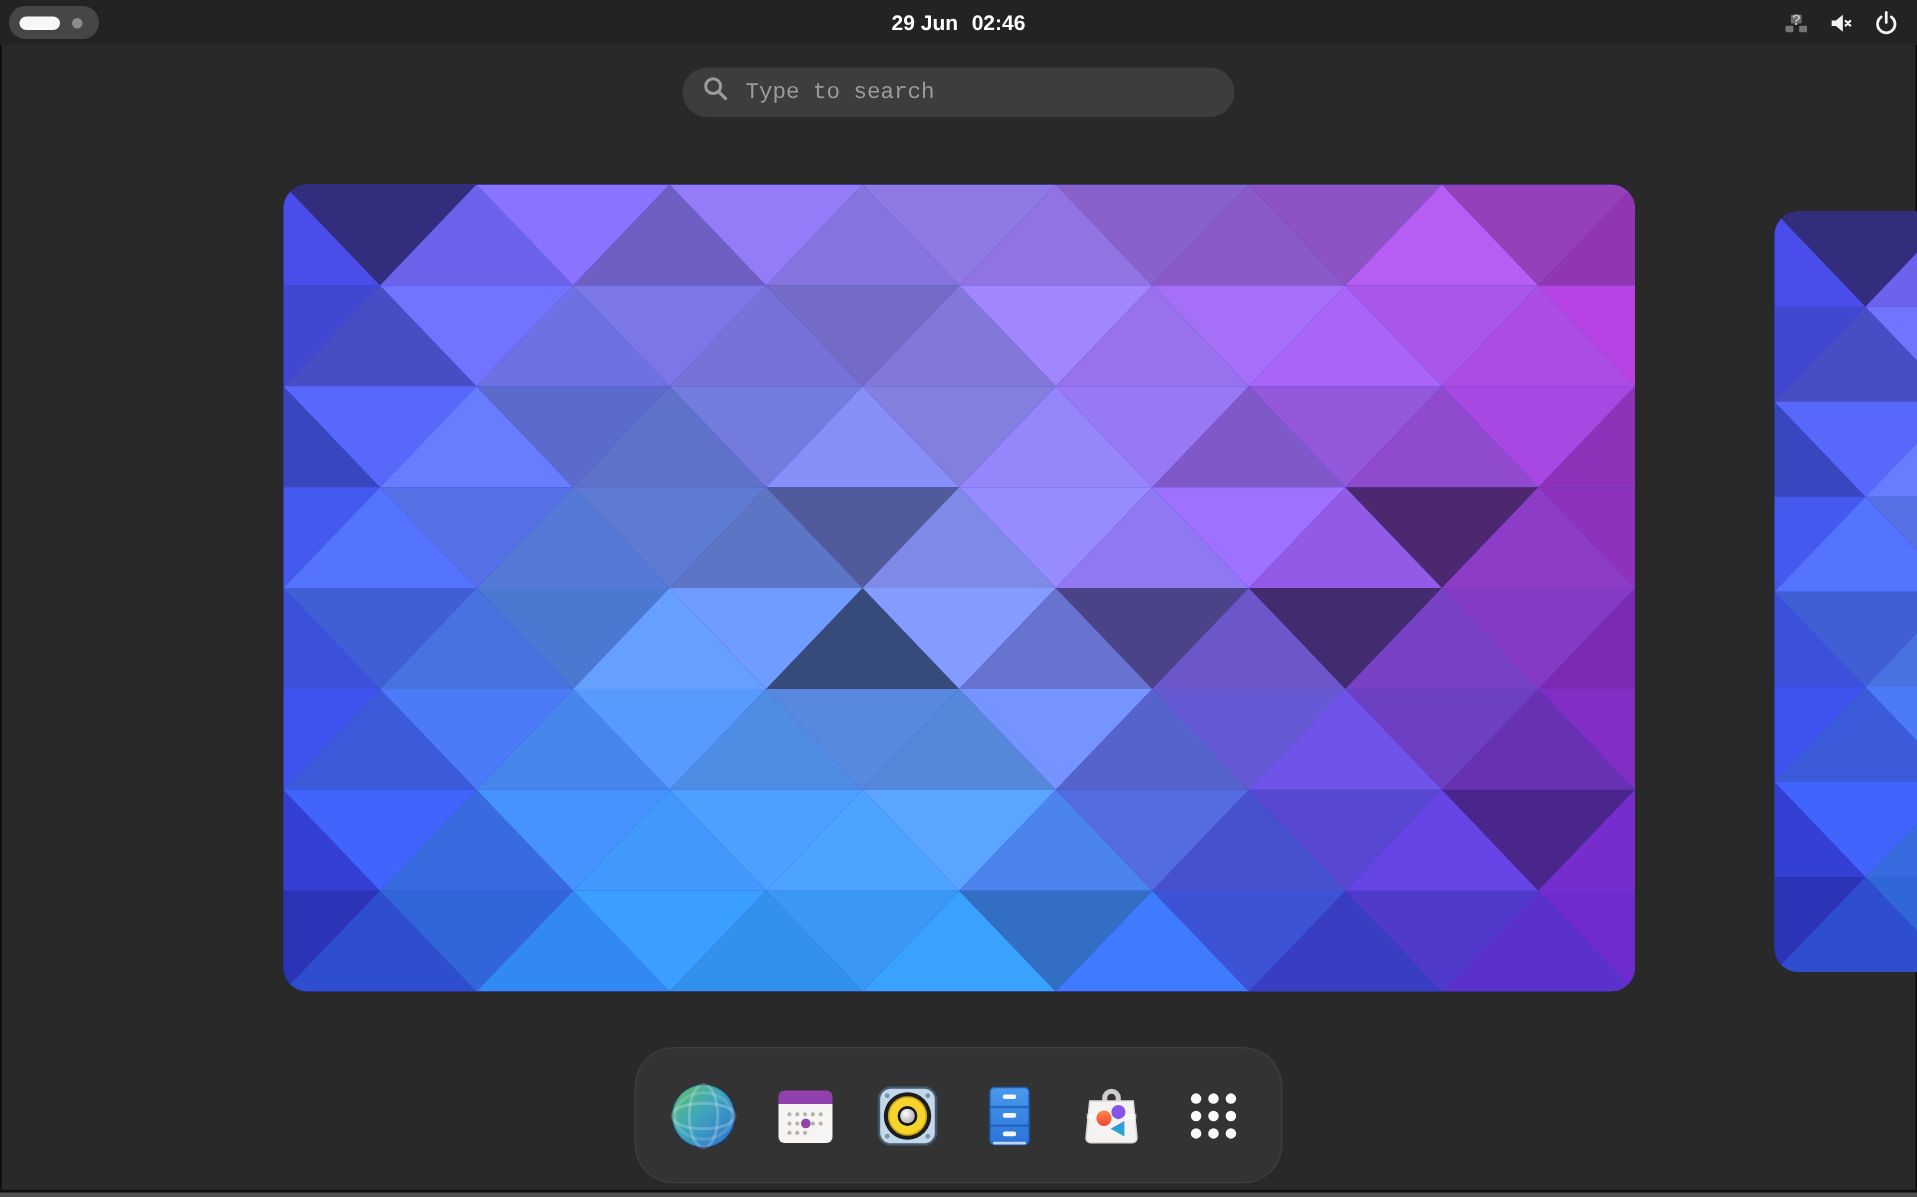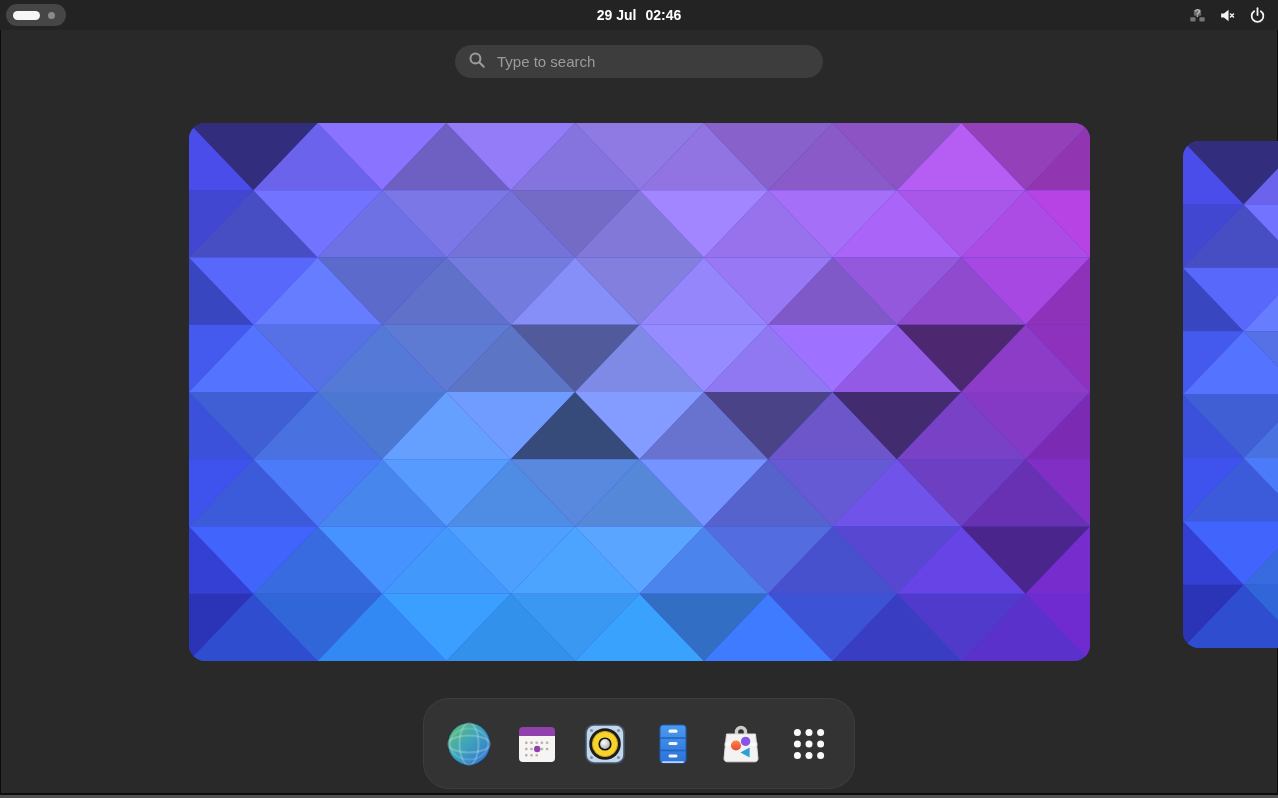--- a/index.html
+++ b/index.html
@@ -23,21 +23,21 @@
   .status{position:absolute;right:12px;top:0;height:30px;display:flex;align-items:center;gap:13px;}
   .status svg{display:block;}
   
   .search-entry{
     position:absolute;top:45px;left:50%;transform:translateX(-50%);
     width:368px;height:33px;border-radius:17px;background:#3d3d3d;
     display:flex;align-items:center;gap:9px;padding:0 8px 0 13px;box-sizing:border-box;
   }
   .search-entry input{
     flex:1;background:transparent;border:none;outline:none;color:#dddddd;
-    font-size:15px;font-family:Liberation Sans, sans-serif;
+    font-size:15px;font-family:Liberation Mono, monospace;
   }
   .search-entry input::placeholder{color:#9b9b9b;}
   
   .workspace-main{
     position:absolute;left:189px;top:123px;width:901px;height:538px;
     border-radius:16px;overflow:hidden;background:#3a3fd0;
   }
   .workspace-next{
     position:absolute;left:1183px;top:141px;width:849px;height:507px;
     border-radius:16px;overflow:hidden;background:#3a3fd0;
@@ -65,21 +65,21 @@
 <body>
 
 <div class="screen">
 
   <div class="topbar">
     <div class="ws-pill">
       <span class="ws-active"></span>
       <span class="ws-dot"></span>
     </div>
     <div class="clock">
-      <span>29 Jul</span>
+      <span>29 Jun</span>
       <span>02:46</span>
     </div>
     <div class="status">
       <span>
         <svg width="17" height="17" viewBox="0 0 16 16">
           <rect x="1.2" y="9.6" width="5" height="4" rx="0.8" fill="#757575"></rect>
           <rect x="9.8" y="9.6" width="5" height="4" rx="0.8" fill="#757575"></rect>
           <rect x="4.6" y="2.6" width="6.8" height="5.6" rx="0.8" fill="#6b6b6b"></rect>
           <text x="8" y="9.4" text-anchor="middle" font-size="9.5" font-weight="bold" font-family="Liberation Sans, sans-serif" fill="#bdbdbd">?</text>
         </svg>

